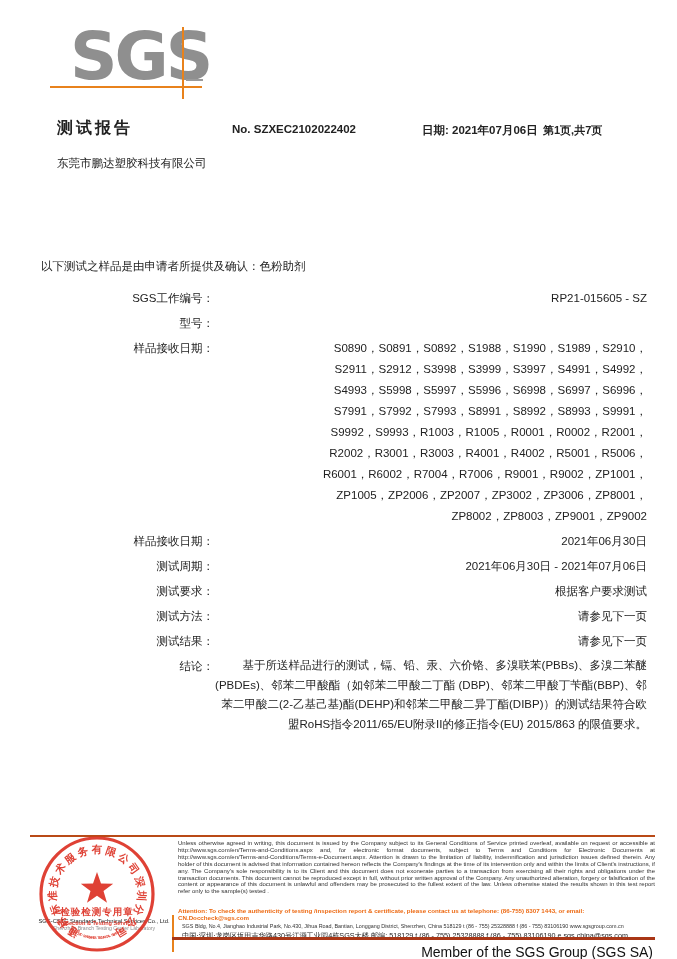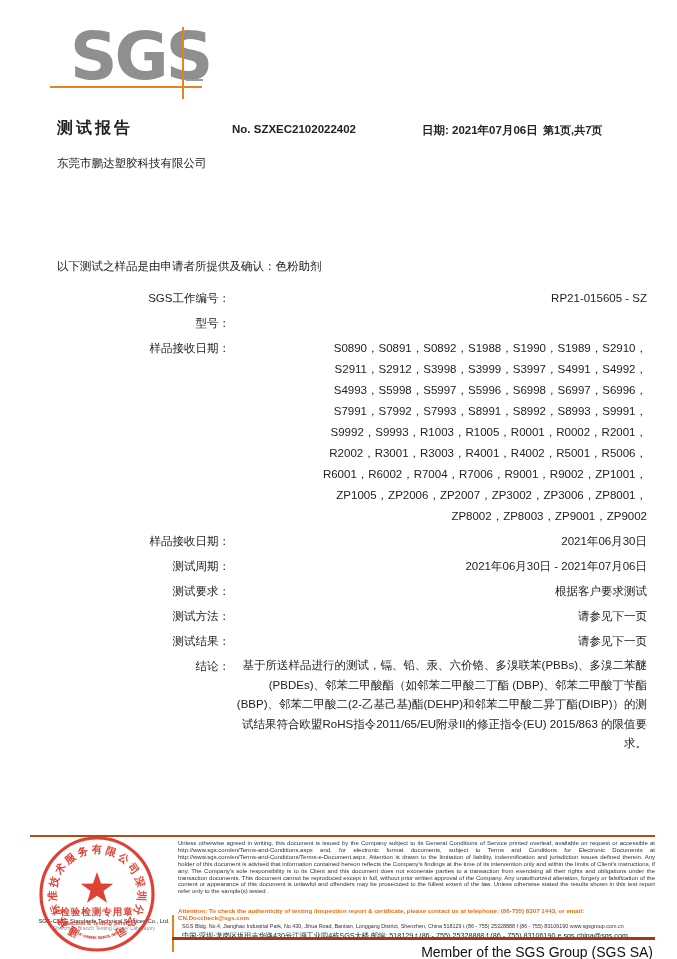--- a/index.html
+++ b/index.html
@@ -19,21 +19,21 @@
   .logo-underline{position:absolute;left:186px;top:79px;width:17px;height:2px;background:#9a9a9a;}
 
   .report-title{position:absolute;left:57px;top:118px;font-size:16px;font-weight:bold;letter-spacing:3px;margin:0;}
   .report-no{position:absolute;left:232px;top:123px;font-size:11.5px;font-weight:bold;}
   .report-date{position:absolute;left:422px;top:123px;font-size:11.5px;font-weight:bold;}
   .report-page{position:absolute;left:543px;top:123px;font-size:11px;font-weight:bold;}
 
   .applicant{position:absolute;left:57px;top:150px;font-size:11.5px;line-height:26px;}
 
   
-  .main{position:absolute;left:57px;top:256px;right:30px;font-size:11.5px;}
+  .main{position:absolute;left:41px;top:256px;right:30px;font-size:11.5px;}
   .statement{margin:0 0 11px 0;line-height:21px;}
   .row{display:flex;margin-bottom:4px;line-height:21px;text-align:right;}
   .lbl{width:173px;flex:none;}
   .val{flex:1;white-space:pre-line;}
   .row.conclusion .val{line-height:19.5px;}
 
   
   .rule-top{position:absolute;left:30px;top:835px;width:625px;height:2px;background:#b94a17;}
   .legal{
     position:absolute;left:178px;top:840px;width:477px;margin:0;

